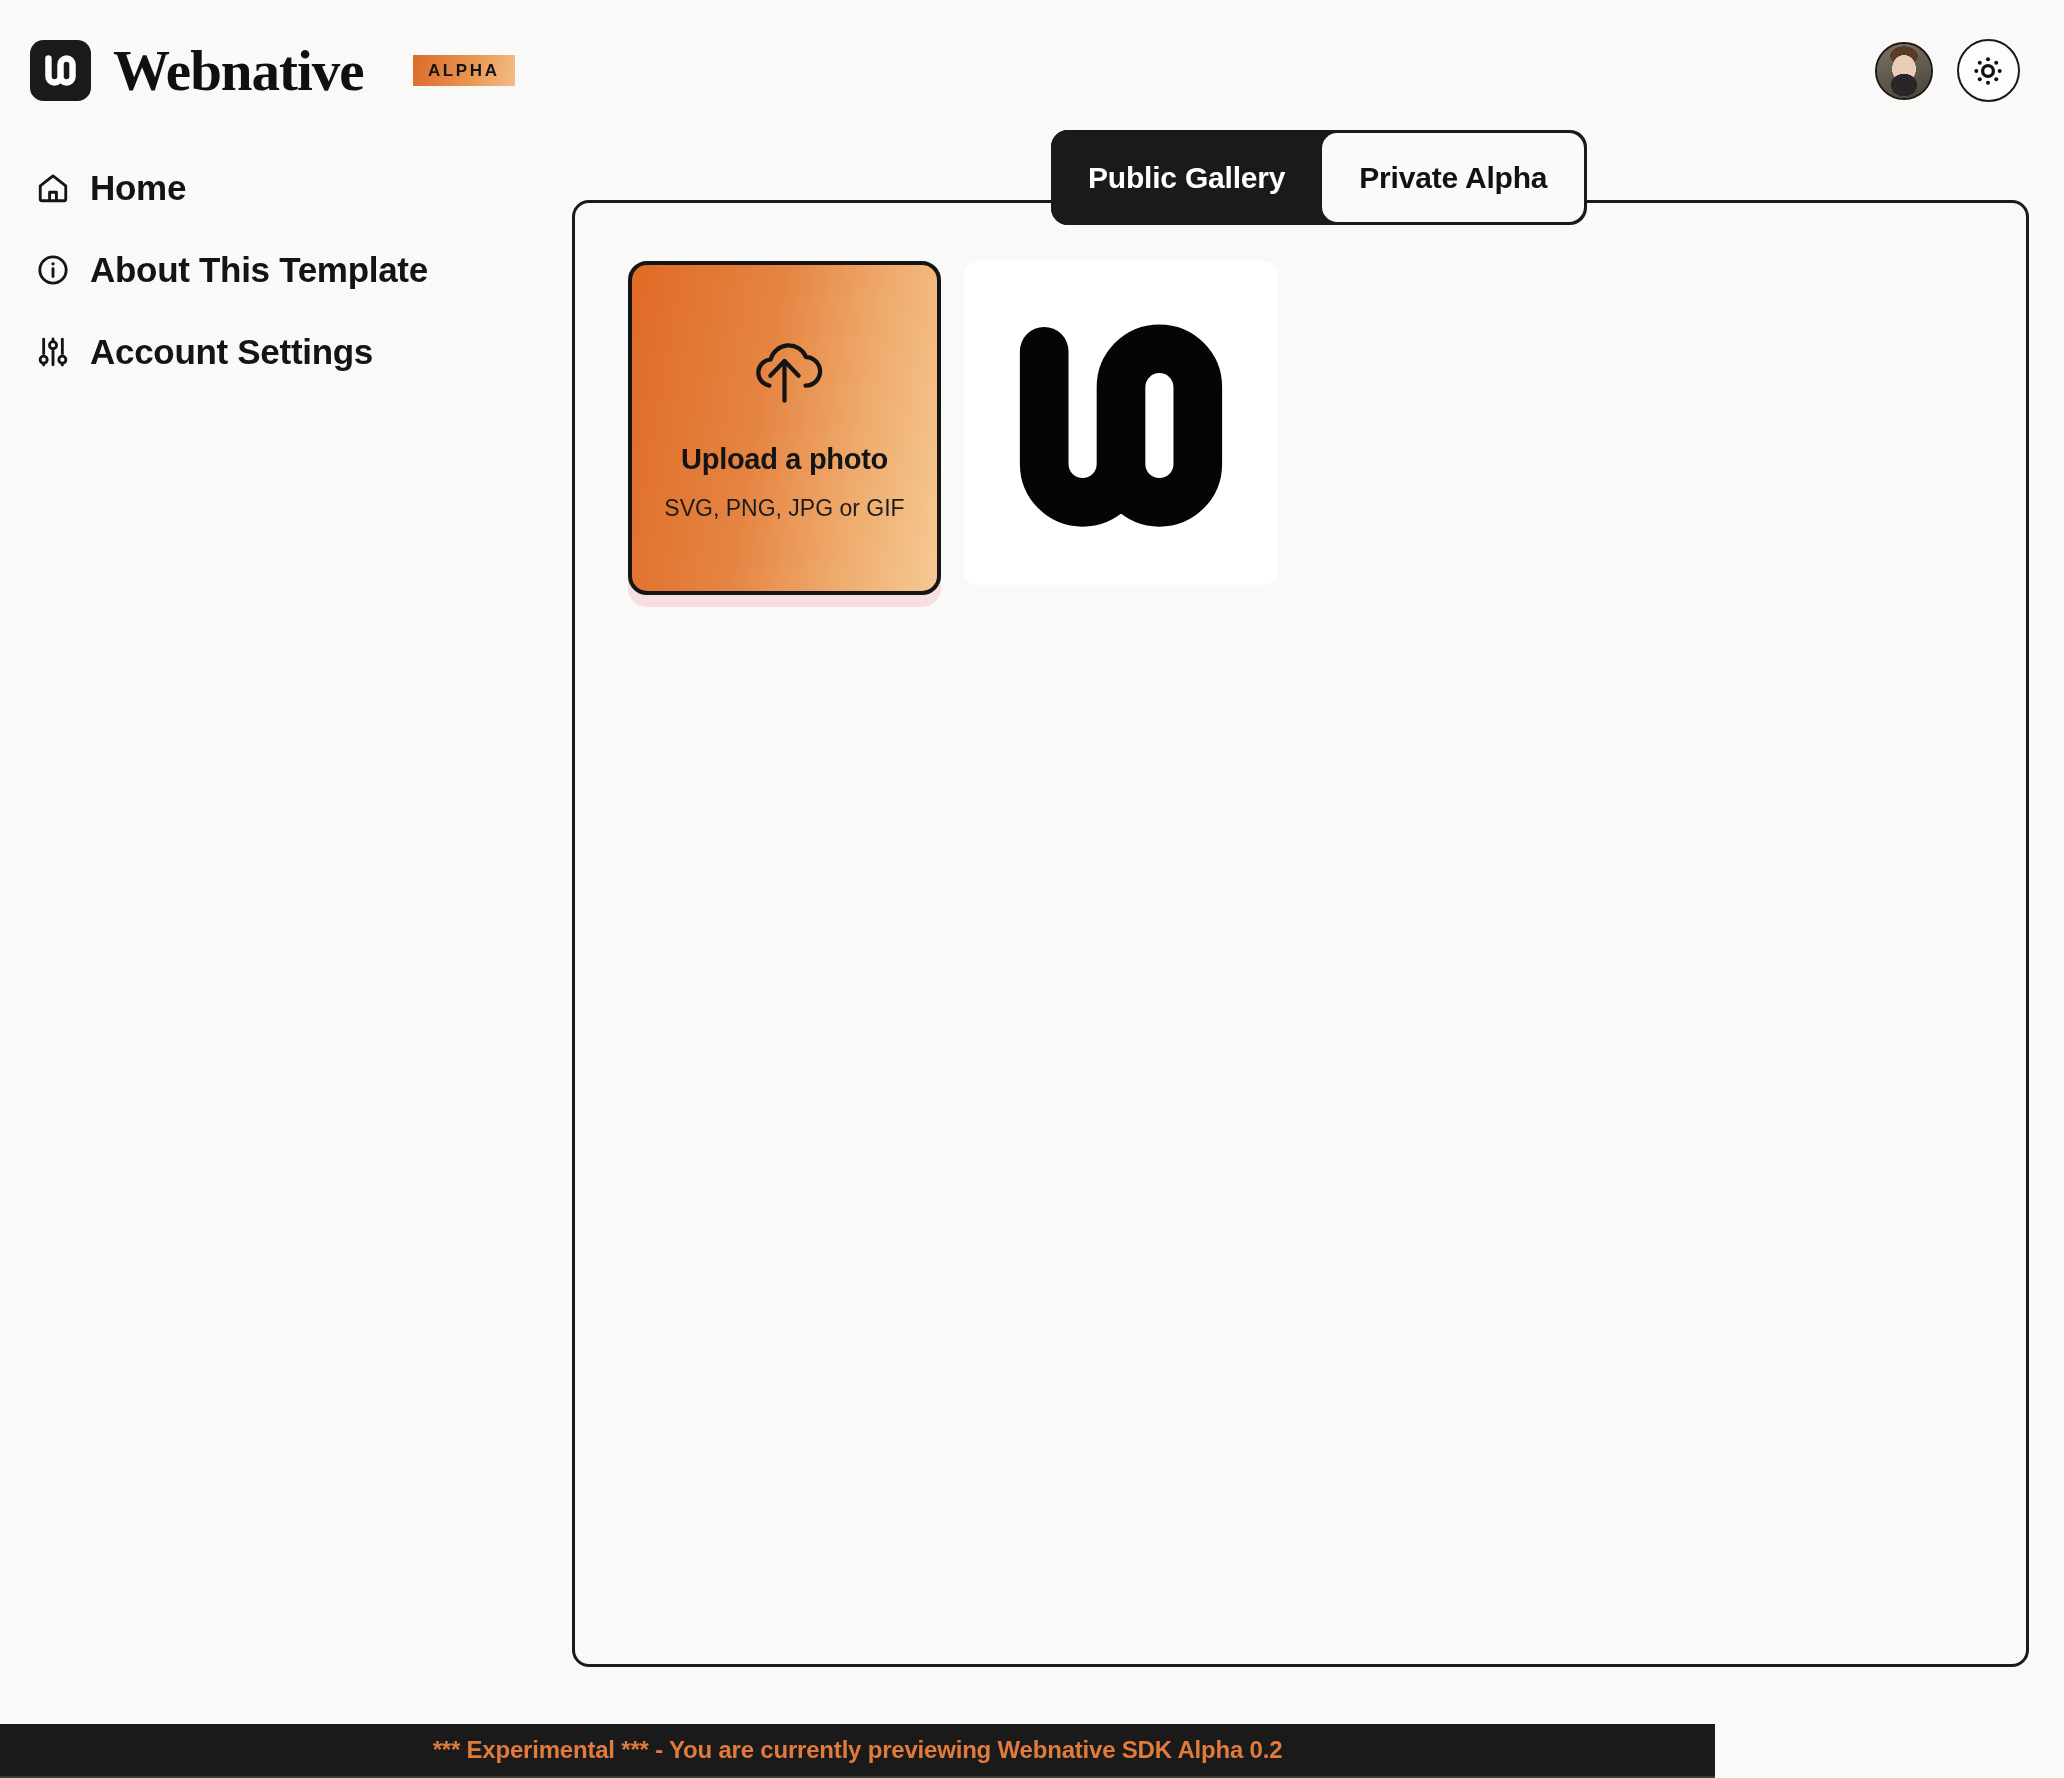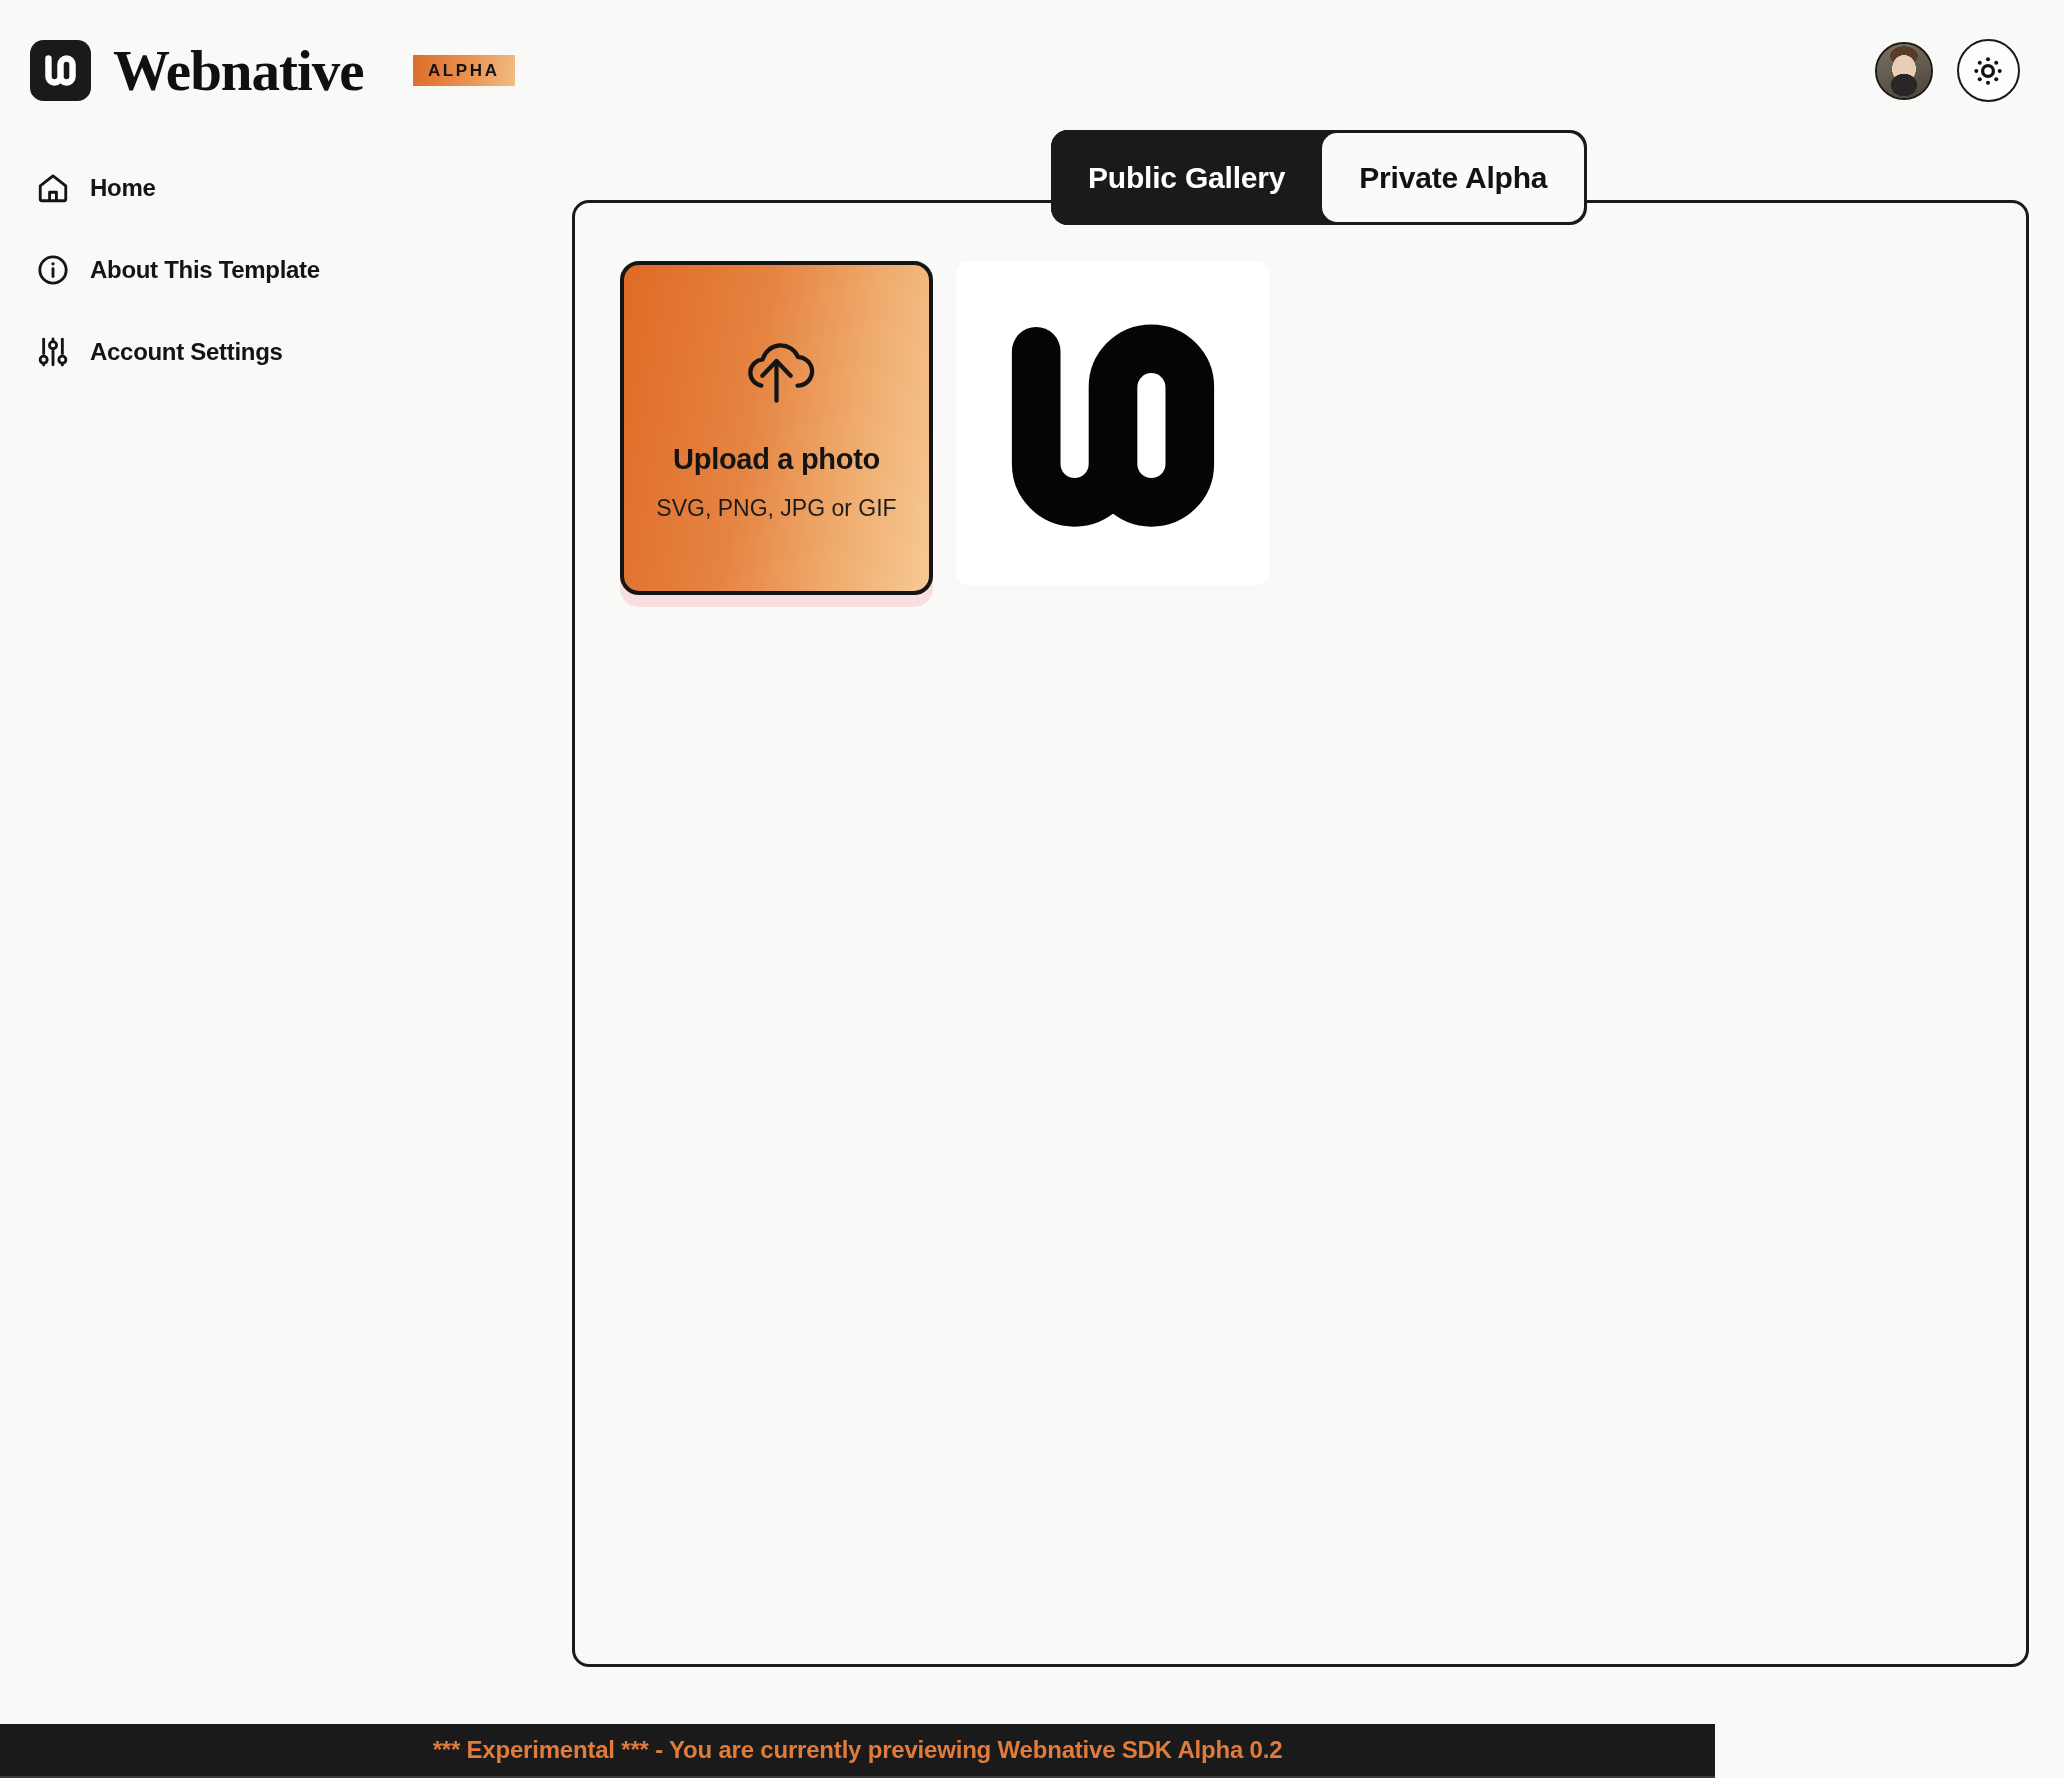--- a/index.html
+++ b/index.html
@@ -119,21 +119,21 @@
     height: 77px;
     margin: 0 12px 5.1px 12px;
     padding: 0 22px;
     border-radius: 15.3px;
     cursor: pointer;
   }
   .nav-item.active { background: #1a1a1a; }
   .nav-item .nav-icon { width: 37px; display: flex; align-items: center; justify-content: center; flex: 0 0 37px; }
   .nav-item .nav-icon svg { width: 34px; height: 34px; display: block; }
   .nav-item .nav-label {
-    font-size: 24px;
+    font-size: 35px;
     font-weight: 700;
     letter-spacing: -0.3px;
     color: #141414;
     white-space: nowrap;
   }
   .nav-item.active .nav-label { color: #ffffff; }
   .nav-item.active .nav-icon svg { stroke: #ffffff; }
 
   
   .panel-wrap {
@@ -190,21 +190,21 @@
     color: #121212;
     background: #fafafa;
     border-radius: 15.3px;
     margin: 2.6px 2.6px 2.6px 0;
   }
 
   
   .gallery {
     position: absolute;
     top: 61px;
-    left: 48px;
+    left: 56px;
     display: flex;
     gap: 23px;
     align-items: flex-start;
   }
 
   .upload-card {
     position: relative;
     width: 313px;
     height: 334px;
   }

